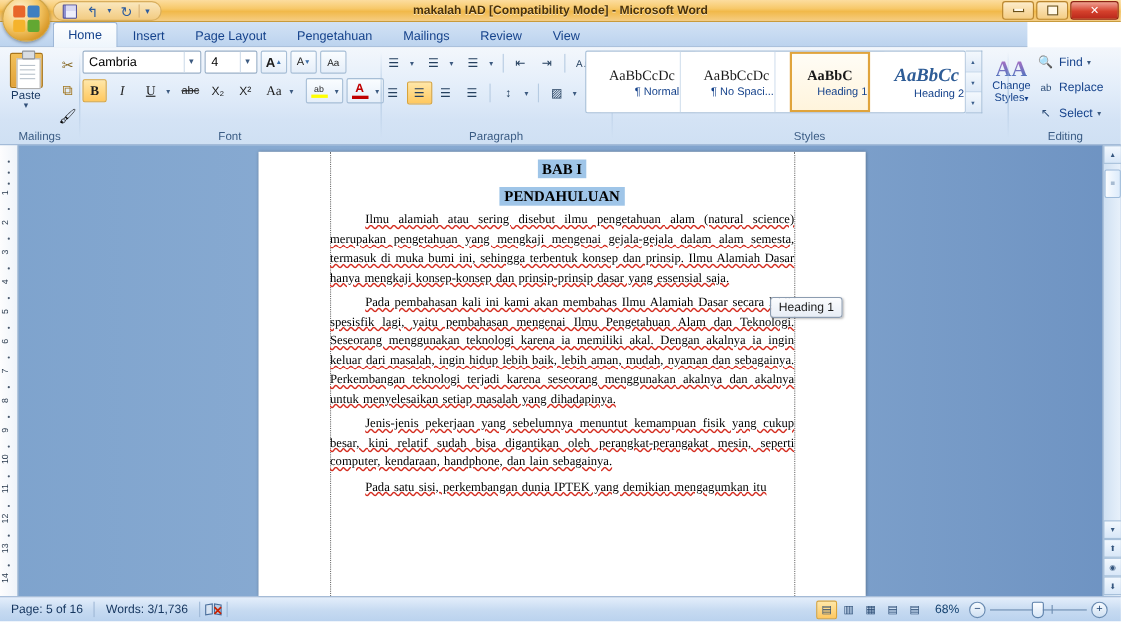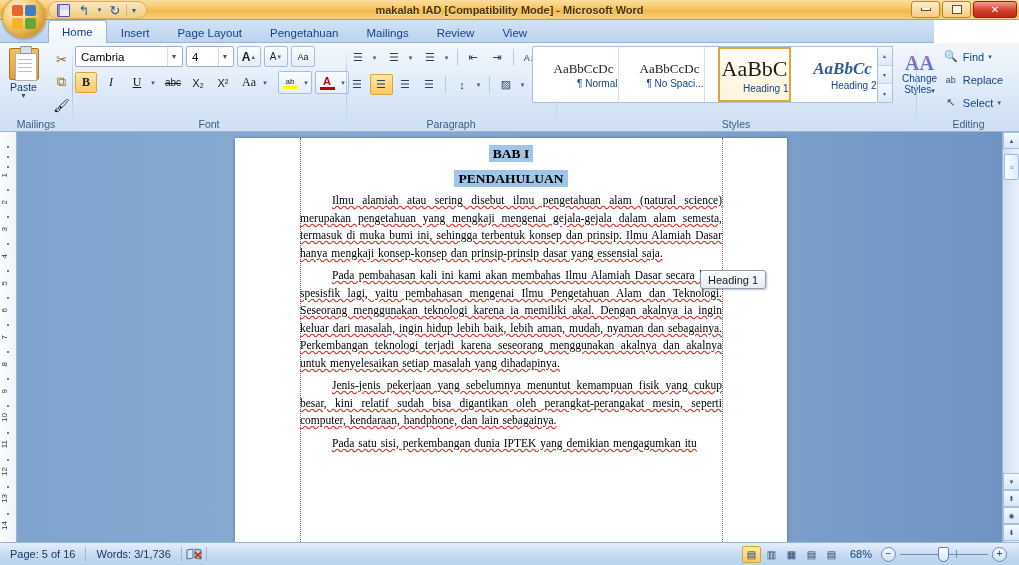--- a/index.html
+++ b/index.html
@@ -146,21 +146,21 @@
   
   .stylebox{
     display:flex; border:1px solid #a9c0d8; background:#fff; height:57px; border-radius:2px; overflow:hidden;
   }
   .stitem{
     width:73px; height:55px; display:flex; flex-direction:column; align-items:flex-end; justify-content:center;
     border-right:1px solid #d3e0ee; background:#fff; gap:1px;margin-left:13px;
   }
   .stitem.sel{ border:2px solid #e0a43c; background:linear-gradient(to bottom,#fffdf6,#fff4dc); width:73px;}
   .st-pre{ font-family:"Liberation Serif", serif; font-size:13px; color:#1a1a1a; white-space:nowrap; overflow:hidden; width:68px; text-align:center;}
-  .st-pre.big{ font-size:22px; font-weight:normal; }
+  .st-pre.big{ font-size:13px; font-weight:bold; }
   .st-pre.big2{ font-size:17px; font-weight:bold; font-style:italic; color:#2e5c96; }
   .st-nm{ font-size:10px; color:#15428b; white-space:nowrap; }
   .st-scroll{ width:15px; display:flex;flex-direction:column; border:1px solid #a9c0d8; border-left:none; height:57px;}
   .st-scroll div{ flex:1; display:flex;align-items:center;justify-content:center;font-size:6px;color:#3a5e8c;
      background:linear-gradient(to bottom,#f3f8fd,#dde9f7); border-bottom:1px solid #bfd3e8;}
   .chg{ width:54px; display:flex;flex-direction:column;align-items:center;justify-content:center;height:57px;}
   .chg-ico{ font-family:"Liberation Serif",serif; font-size:20px; font-weight:bold;
      background:linear-gradient(to bottom,#b36fc4,#3f74bd); -webkit-background-clip:text; background-clip:text; color:transparent; line-height:20px;}
   .chg-t{ font-size:10px;color:#15428b;text-align:center;line-height:11px;}
 

